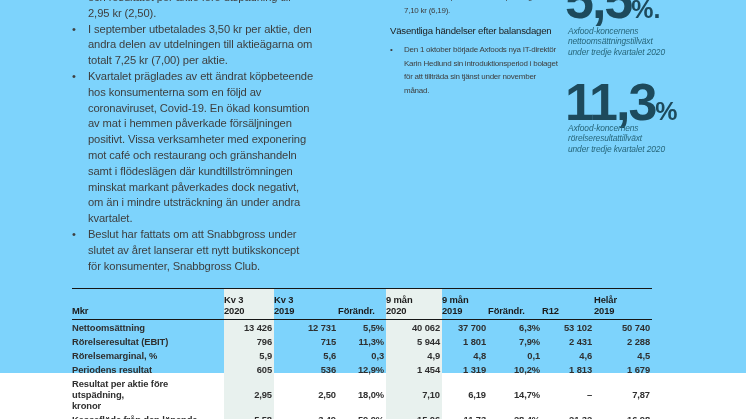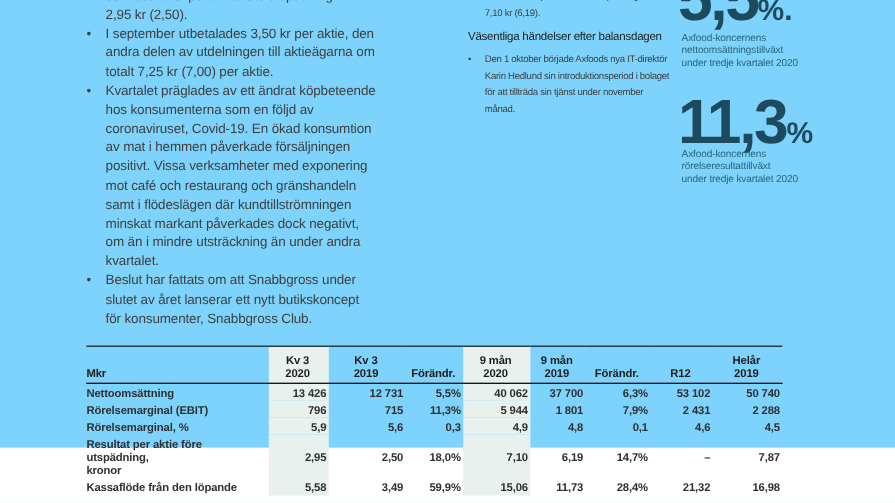--- a/index.html
+++ b/index.html
@@ -23,34 +23,34 @@
   .col-right h3{margin:8px 0 6px 0;font-size:9.6px;line-height:12px;
                 letter-spacing:-0.2px;color:#1c1c1c;font-weight:normal;}
   .col-right .bullet .marker{width:14px;flex:0 0 14px;}
 
   
   .sidebar{position:absolute;left:565px;top:0;width:181px;height:260px;}
   .stat-num{position:absolute;left:0;font-weight:bold;font-size:52px;line-height:1;
             letter-spacing:-2px;color:var(--num-color,#1d4a5c);}
   .stat-num .pct{font-size:25px;letter-spacing:0;}
   .stat-cap{position:absolute;left:3px;font-size:8.4px;line-height:10.3px;
-            letter-spacing:-0.1px;color:var(--cap-color,#266579);}
+            letter-spacing:-0.1px;color:var(--cap-color,#266579);font-style:italic;}
   #stat1-num{top:-26px;}
   #stat1-cap{top:26px;}
   #stat2-num{top:76px;}
   #stat2-cap{top:123px;}
 
   
   .table-wrap{position:absolute;left:72px;top:288px;width:580px;}
   .t-title{font-size:11px;font-weight:bold;color:#1c1c1c;margin-bottom:4px;letter-spacing:-0.1px;}
   table{border-collapse:collapse;width:580px;table-layout:fixed;
         font-size:9.4px;line-height:1.18;color:#2f2f2f;letter-spacing:-0.1px;}
   col.hl{background:var(--hl-color,#e8f1ee);}
   thead th{border-bottom:1px solid #161616;font-weight:bold;color:#1c1c1c;
-           vertical-align:bottom;text-align:center;padding:5px 2px 3px 0;}
+           vertical-align:bottom;text-align:left;padding:5px 2px 3px 0;}
   thead th.lbl{text-align:left;padding-left:0;}
   table{border-top:1.5px solid #161616;}
   tbody td{padding:1.5px 2px 1.5px 0;text-align:right;vertical-align:middle;font-weight:bold;}
   tbody td.lbl{text-align:left;white-space:pre-line;padding-left:0;}
   thead span{display:block;}
 </style>
 </head>
 <body>
 
 <div class="page">
@@ -172,40 +172,51 @@
           <td>13 426</td>
           <td>12 731</td>
           <td>5,5%</td>
           <td>40 062</td>
           <td>37 700</td>
           <td>6,3%</td>
           <td>53 102</td>
           <td>50 740</td>
         </tr>
         <tr>
-          <td class="lbl">Rörelsemarginal (EBIT)</td>
+          <td class="lbl">Rörelseresultat (EBIT)</td>
           <td>796</td>
           <td>715</td>
           <td>11,3%</td>
           <td>5 944</td>
           <td>1 801</td>
           <td>7,9%</td>
           <td>2 431</td>
           <td>2 288</td>
         </tr>
         <tr>
           <td class="lbl">Rörelsemarginal, %</td>
           <td>5,9</td>
           <td>5,6</td>
           <td>0,3</td>
           <td>4,9</td>
           <td>4,8</td>
           <td>0,1</td>
           <td>4,6</td>
           <td>4,5</td>
+        </tr>
+        <tr>
+          <td class="lbl">Periodens resultat</td>
+          <td>605</td>
+          <td>536</td>
+          <td>12,9%</td>
+          <td>1 454</td>
+          <td>1 319</td>
+          <td>10,2%</td>
+          <td>1 813</td>
+          <td>1 679</td>
         </tr>
         <tr>
           <td class="lbl">Resultat per aktie före utspädning,
 kronor</td>
           <td>2,95</td>
           <td>2,50</td>
           <td>18,0%</td>
           <td>7,10</td>
           <td>6,19</td>
           <td>14,7%</td>

